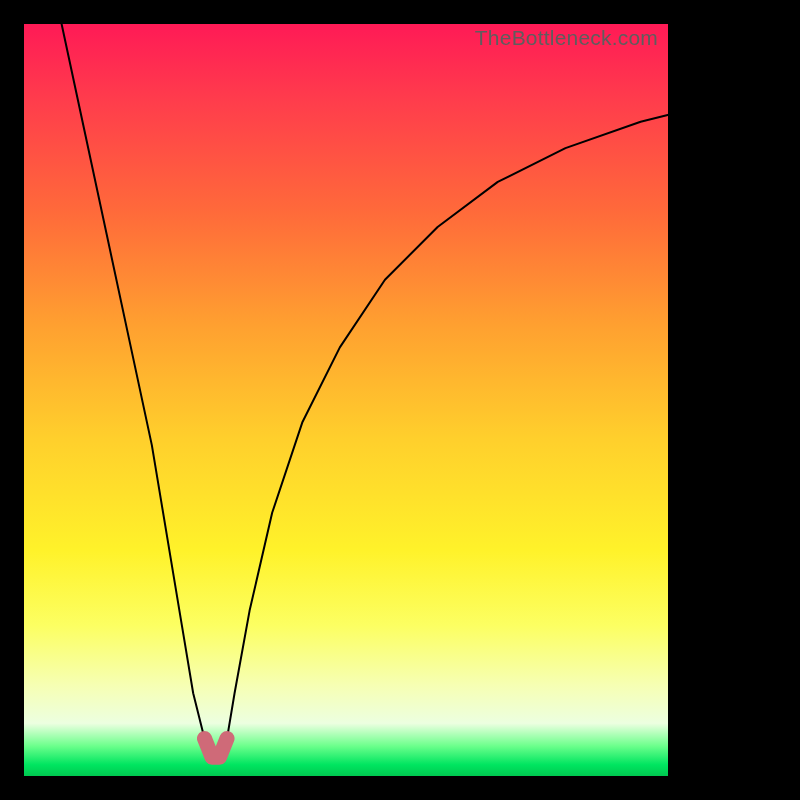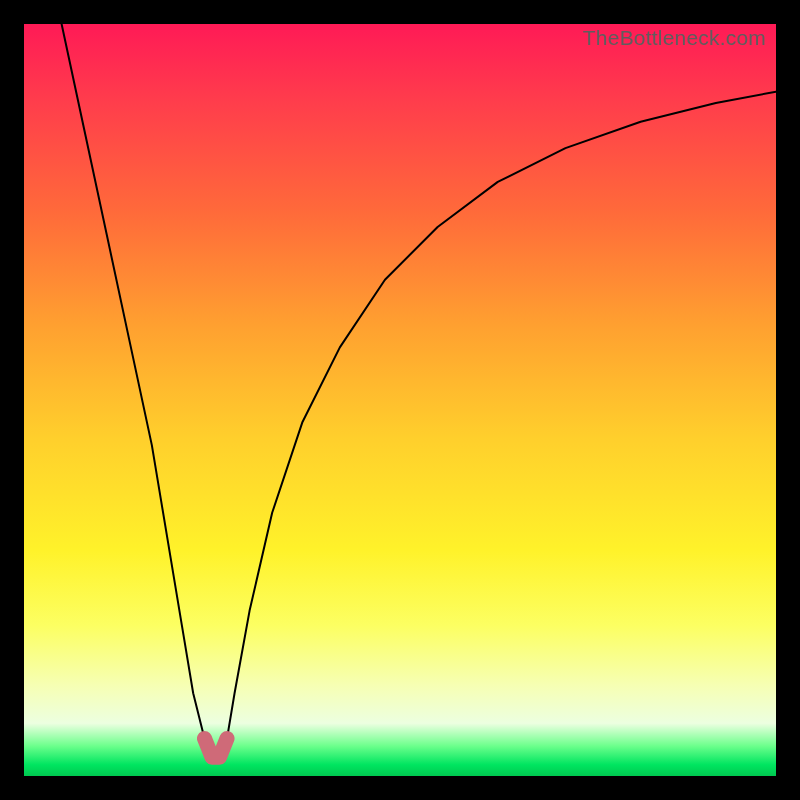--- a/index.html
+++ b/index.html
@@ -8,21 +8,21 @@
     width: 800px;
     height: 800px;
     background: #000;
     font-family: Arial, Helvetica, sans-serif;
     overflow: hidden;
   }
   .frame {
     position: absolute;
     left: 24px;
     top: 24px;
-    width: 752px;
+    width: 644px;
     height: 752px;
     background: linear-gradient(to bottom,
       #ff1a56 0%,
       #ff3c4c 10%,
       #ff6a3a 25%,
       #ffa030 40%,
       #ffcf2c 55%,
       #fff22a 70%,
       #fcff62 80%,
       #f6ffb4 88%,

